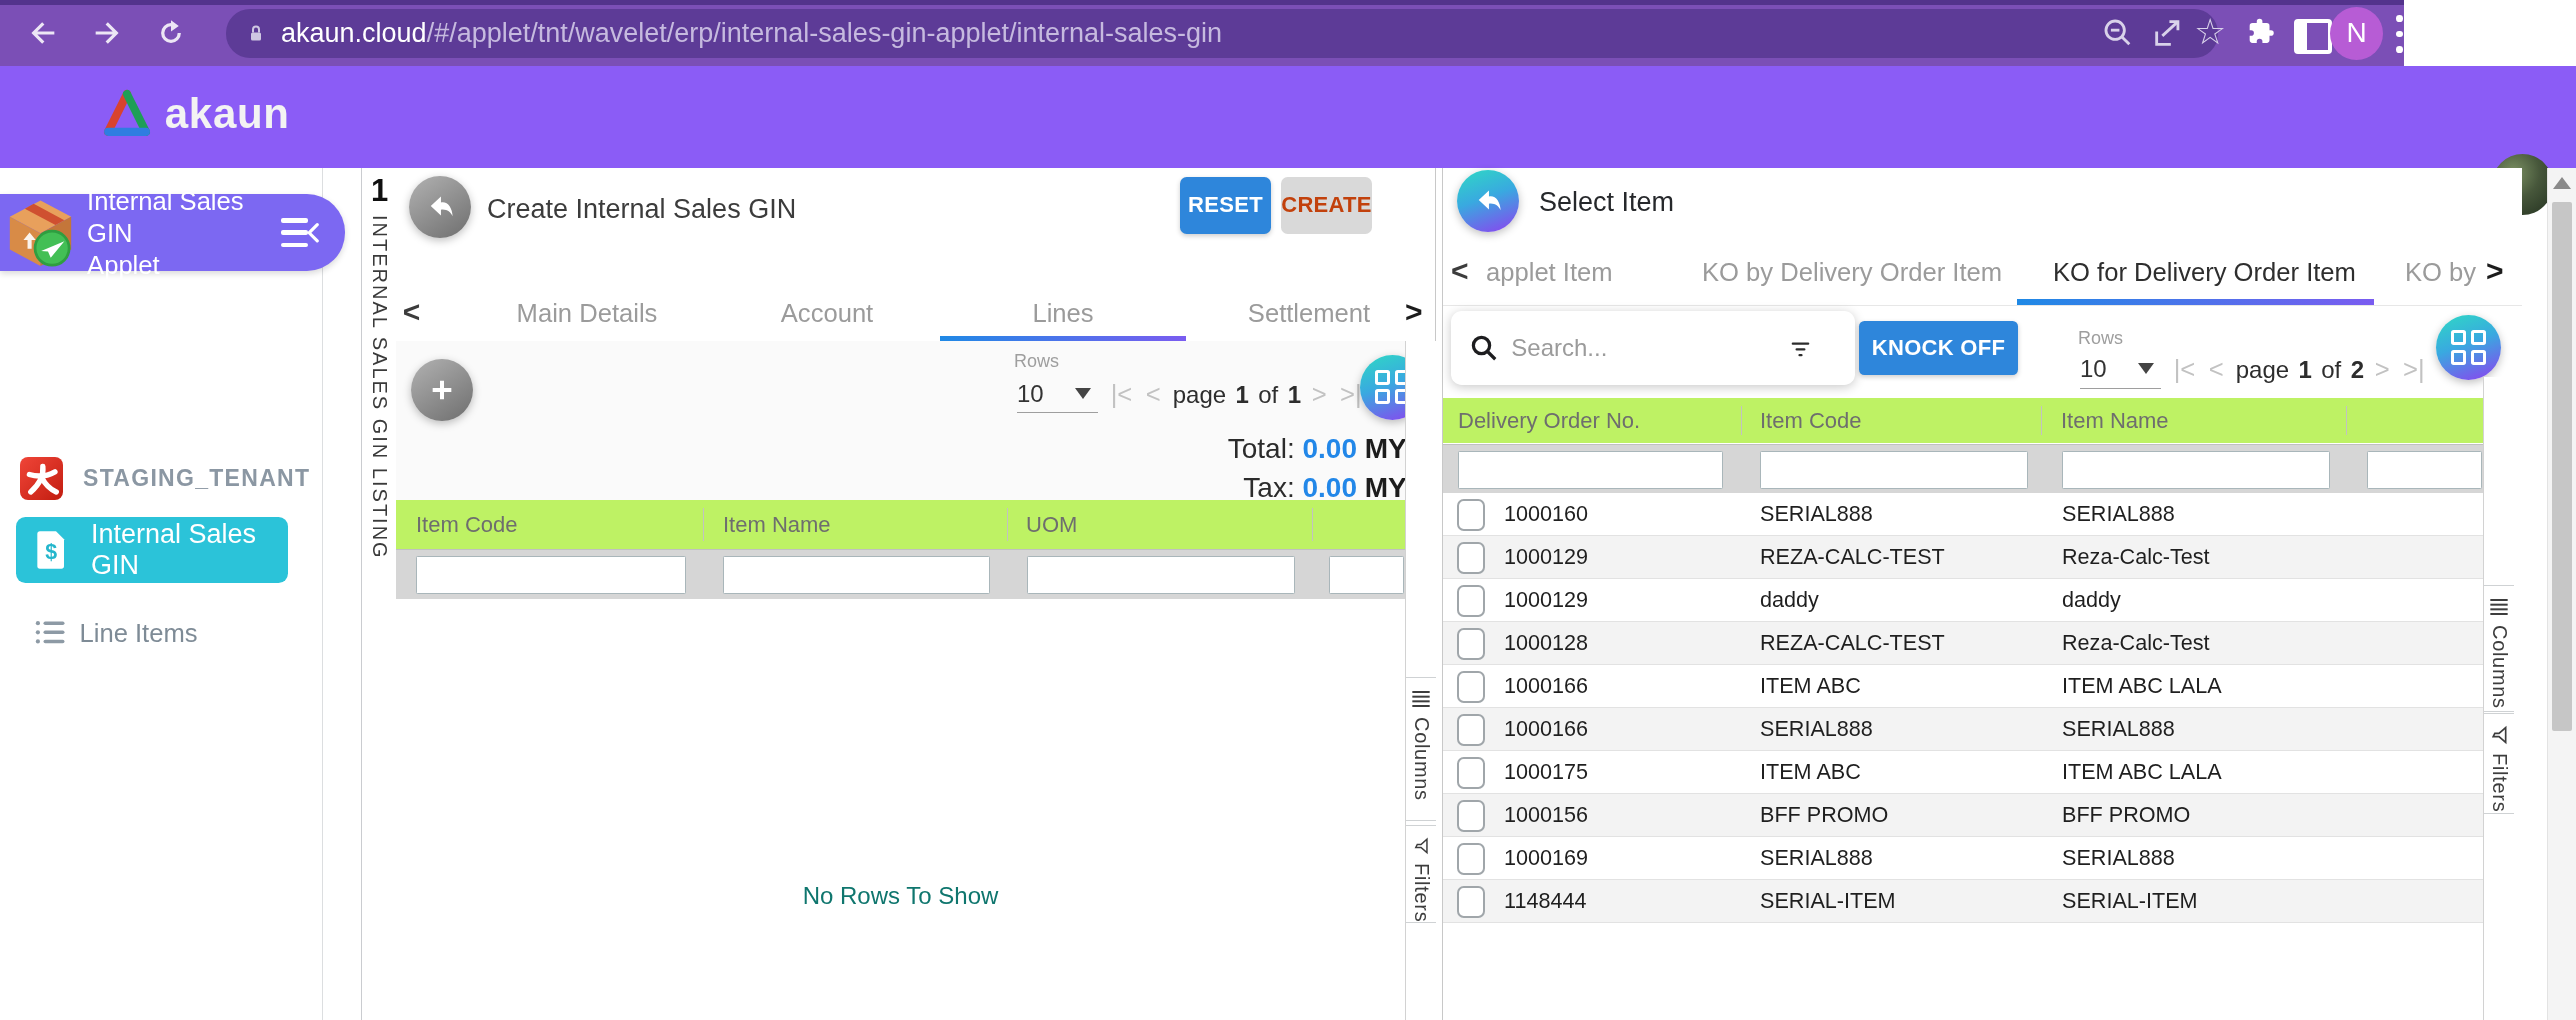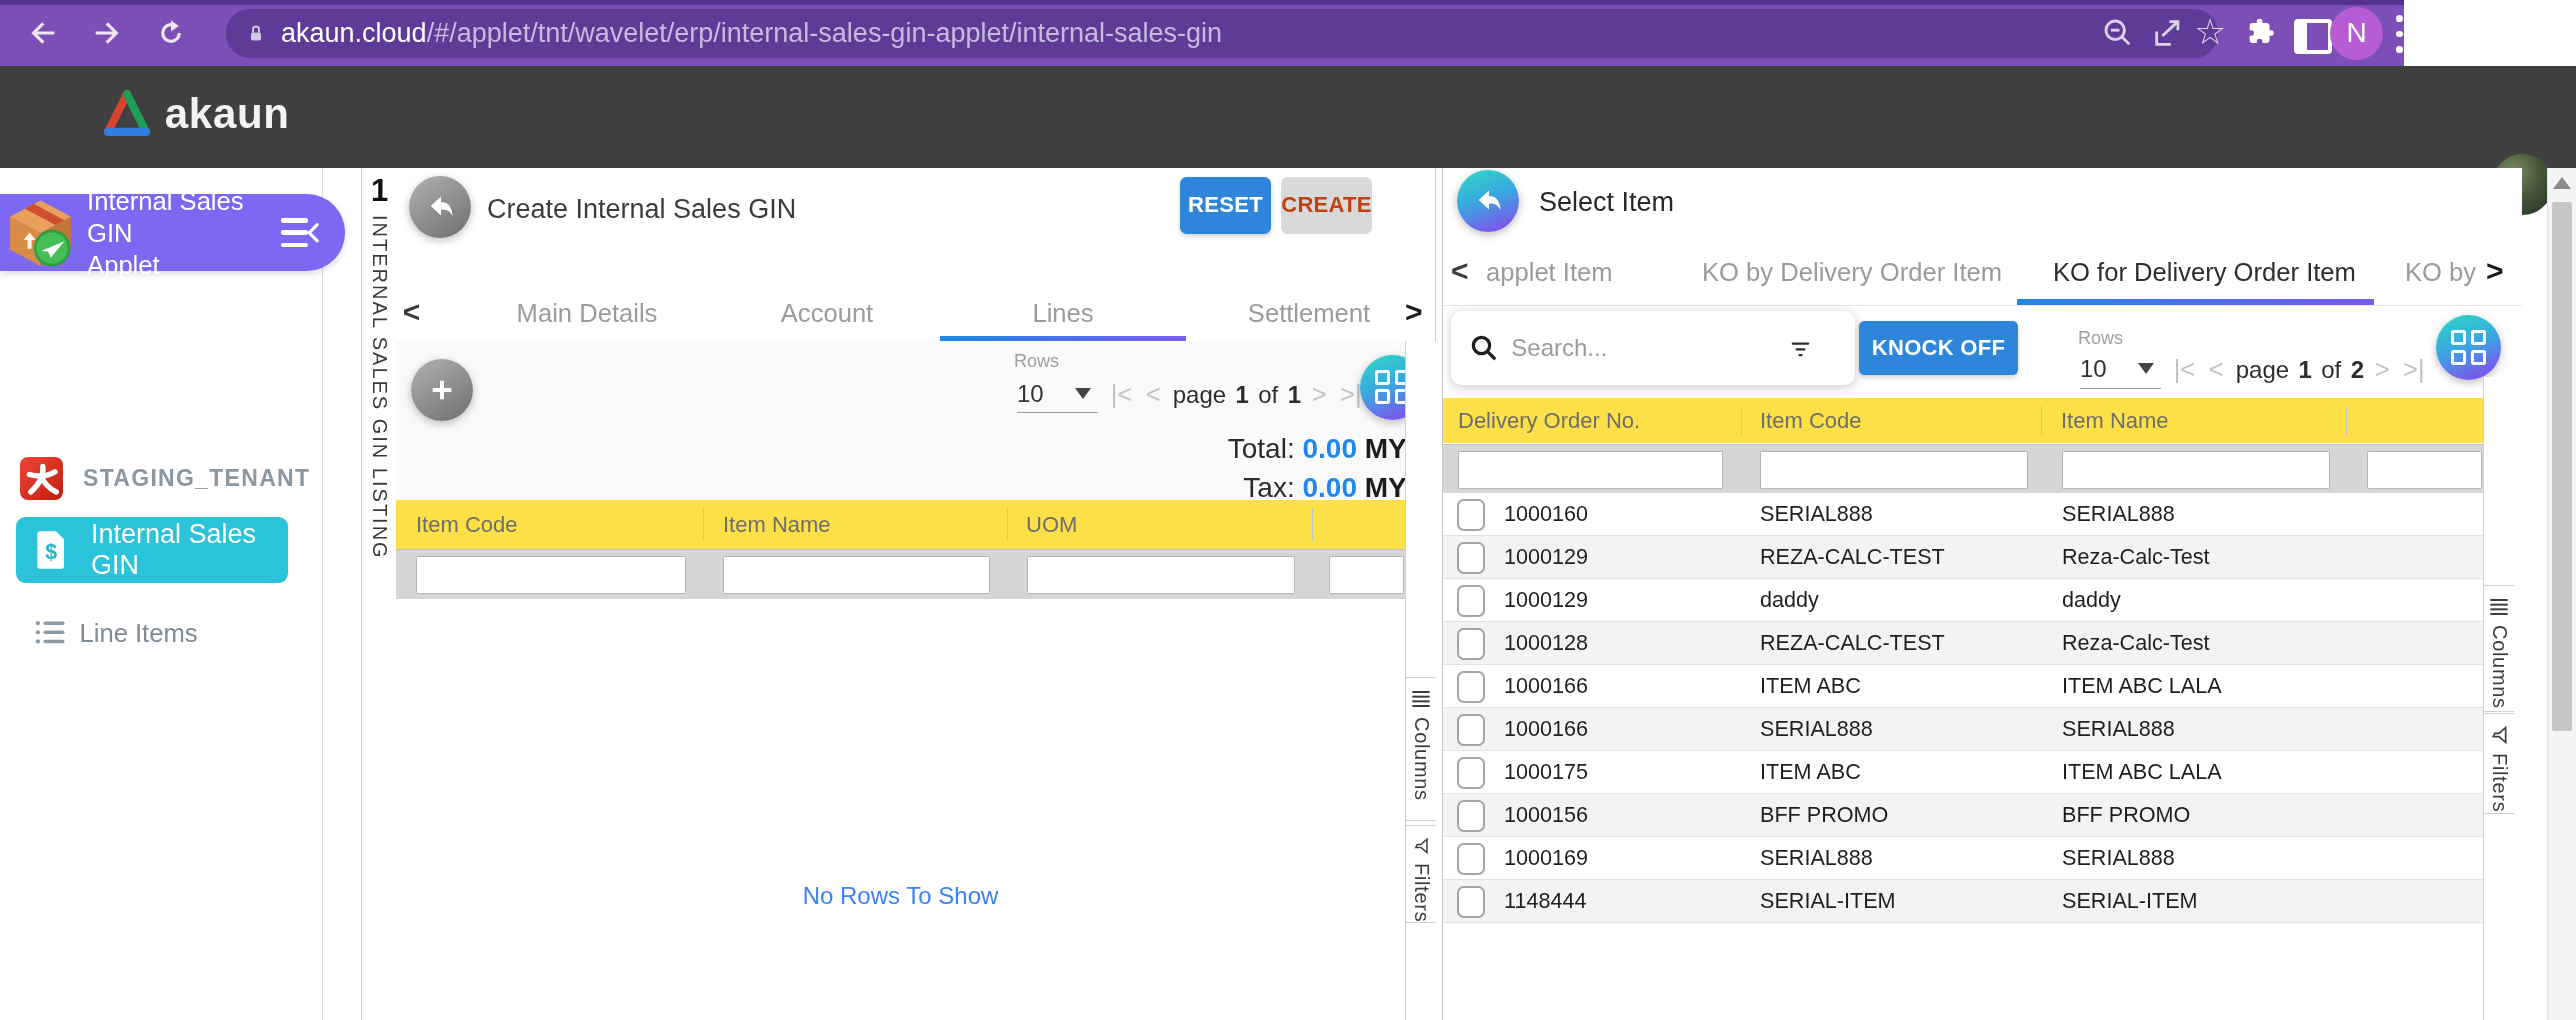--- a/index.html
+++ b/index.html
@@ -22,21 +22,21 @@
   #star-ic{left:2194px;top:8px;font-size:36px;color:#d9d2ea;line-height:47px;}
   #puzzle-ic{left:2244px;top:16px;position:absolute;width:34px;height:34px;}
   #panel-ic{left:2294px;top:19px;position:absolute;width:30px;height:27px;border:4px solid #fff;border-radius:4px;}
   #panel-ic .bar{position:absolute;left:0;top:0;bottom:0;width:9.4px;background:#fff;}
   #avatar-n{left:2330px;top:6.7px;position:absolute;width:53px;height:53px;border-radius:50%;
             background:#b75cd5;color:#fff;font-size:28px;display:flex;align-items:center;justify-content:center;}
   #dots-menu{left:2396px;top:15px;position:absolute;width:8px;height:38px;display:flex;flex-direction:column;justify-content:space-between;}
   #dots-menu i{width:6.7px;height:6.7px;border-radius:50%;background:#fff;}
 
   
-  #app-header{position:absolute;left:0;top:66px;width:2576px;height:102px;background:#404040;}
+  #app-header{position:absolute;left:0;top:66px;width:2576px;height:102px;background:#8b5cf6;}
   #logo{position:absolute;left:100px;top:16px;display:flex;align-items:center;}
   #logo svg{width:54px;height:63px;}
   #logo-text{color:#f3f3f3;font-size:42px;font-weight:bold;margin-left:10.8px;letter-spacing:0.7px;}
   #user-photo{position:absolute;left:2492px;top:88px;width:61px;height:61px;border-radius:50%;
               background:radial-gradient(circle at 35% 30%,#7a8f62 0%,#47573b 45%,#22301f 100%);}
 
   
   #sidebar{position:absolute;left:0;top:168px;width:322px;height:852px;background:#fff;border-right:1.3px solid #dcdee0;}
   #applet-banner{position:absolute;left:0;top:194px;width:345px;height:77px;background:#7c68f2;
                  border-radius:0 38px 38px 0;z-index:5;display:flex;align-items:center;box-shadow:0 2.7px 6.7px rgba(0,0,0,.15);}
@@ -88,21 +88,21 @@
   .caret{position:absolute;width:0;height:0;border-left:8.8px solid transparent;border-right:8.8px solid transparent;border-top:11.5px solid #444;}
   .pag{position:absolute;display:flex;align-items:center;font-size:24px;color:#2d2d2d;white-space:nowrap;}
   .pag .chev{color:#c2c2c2;font-size:25.6px;margin:0 6.7px;}
   .pag .word{margin:0 5.4px;}
   .pag .num{font-weight:bold;margin:0 4px;}
   .grid-circle{position:absolute;width:65px;height:65px;}
   .grid-ic{display:grid;grid-template-columns:15px 15px;grid-template-rows:15px 15px;gap:4.7px;}
   .grid-ic i{border:3.4px solid #fff;border-radius:2.7px;}
 
   
-  .thead{position:absolute;background:#fde047;}
+  .thead{position:absolute;background:#bef264;}
   .th{position:absolute;font-size:22px;color:#6e6e6e;top:50%;transform:translateY(-50%);white-space:nowrap;}
   .sep{position:absolute;top:8px;bottom:8px;width:1.3px;background:#c2c2c2;}
   .frow{position:absolute;background:#d6d6d6;border-top:1.3px solid #c0c0c0;}
   .finput{position:absolute;height:38px;background:#fff;border:1.3px solid #a9b6ba;border-radius:1.3px;font-size:20px;padding:0 8px;box-sizing:border-box;}
   .r-row{position:relative;height:43px;border-bottom:1.3px solid #e2e2e2;box-sizing:border-box;background:#fff;}
   .r-row.alt{background:#f3f3f3;}
   .r-row .chk{position:absolute;left:13.5px;top:6px;width:24px;height:28px;border:2px solid #a0a6aa;border-radius:6.7px;background:#fff;}
   .r-row .c{position:absolute;top:50%;transform:translateY(-50%);font-size:21.6px;color:#1f1f1f;white-space:nowrap;}
   .r-row .c1{left:61px;} .r-row .c2{left:317px;} .r-row .c3{left:619px;}
 
@@ -122,21 +122,21 @@
   #lp-tabs{left:0;top:113px;width:1039px;height:61px;}
   #lp-toolbar{position:absolute;left:0;top:173px;width:1039px;height:159px;background:#fafafa;}
   #lp-plus{position:absolute;left:15px;top:17.5px;width:62px;height:62px;}
   #lp-grid{left:964px;top:13.5px;}
   #lp-totals{position:absolute;right:8px;top:261px;text-align:right;font-size:28px;line-height:39px;color:#2b2b2b;}
   #lp-totals .val{color:#2287e8;font-weight:bold;}
   #lp-totals .cur{color:#1c1c1c;font-weight:bold;}
   #lp-thead{left:0;top:332px;width:1009px;height:49px;}
   #lp-frow{left:0;top:381px;width:1009px;height:50px;}
   #lp-body{position:absolute;left:0;top:431px;width:1009px;bottom:0;background:#fff;}
-  #lp-empty{position:absolute;left:0;top:283px;width:100%;text-align:center;font-size:24px;color:#3b82f6;}
+  #lp-empty{position:absolute;left:0;top:283px;width:100%;text-align:center;font-size:24px;color:#0f766e;}
   #lp-rail{left:1009px;top:173px;height:679px;}
 
   
   #right-panel{position:absolute;left:1442px;top:168px;width:1079px;height:852px;background:#fff;border-left:1.3px solid #c8c8c8;}
   #rp-back{position:absolute;left:13.5px;top:2px;width:62px;height:62px;}
   #rp-title{position:absolute;left:96px;top:19px;font-size:27px;color:#26282b;}
   #rp-tabs{left:0;top:74px;width:1079px;height:63px;overflow:hidden;}
   #rp-search{position:absolute;left:8px;top:143px;width:404px;height:74px;background:#fff;border-radius:10.8px;
              box-shadow:0 2px 10.8px rgba(0,0,0,.22);display:flex;align-items:center;}
   #rp-search svg.mag{width:30px;height:30px;margin-left:17.5px;flex:0 0 auto;}

